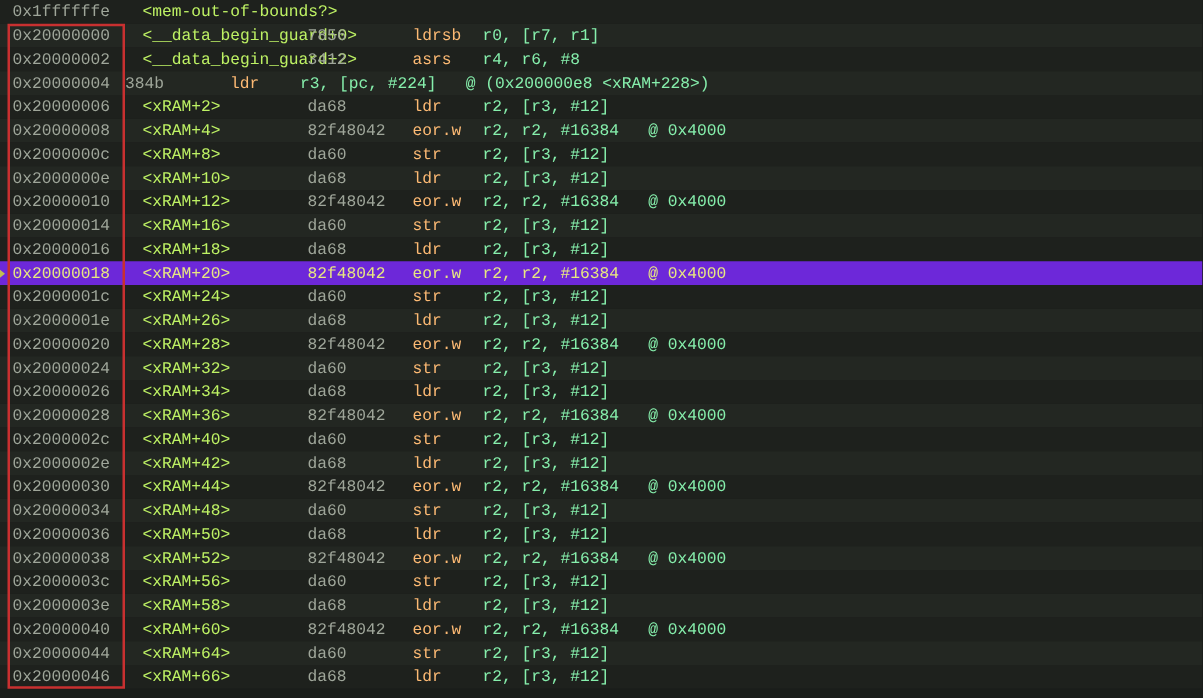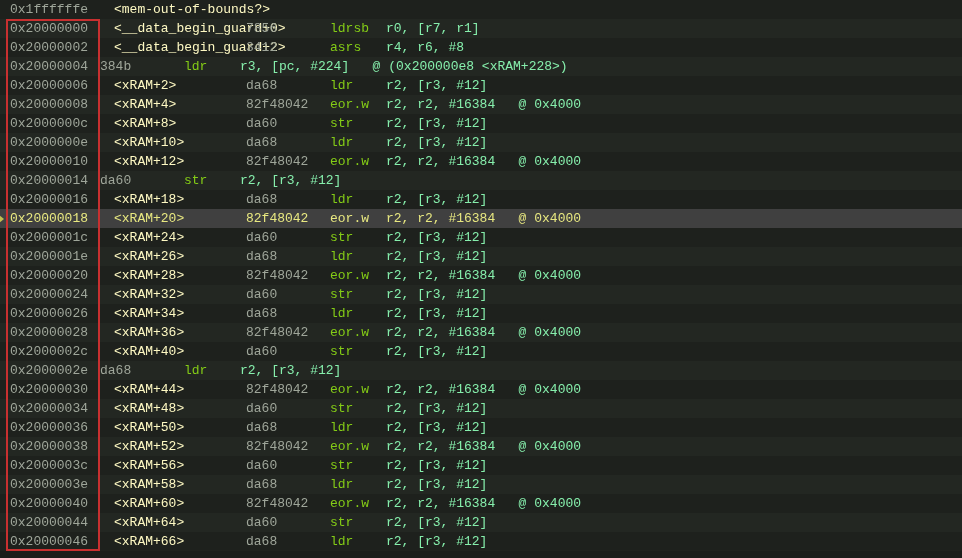--- a/index.html
+++ b/index.html
@@ -16,48 +16,48 @@
   }
   .row {
     display: flex;
     height: 19px;
     line-height: 19px;
     white-space: pre;
     position: relative;
   }
   .row.odd { background: #232722; }
   .row.even { background: #1e211d; }
-  .row.highlighted { background: #404040; color: #d0d088; }
+  .row.highlighted { background: #6d28d9; color: #d0d088; }
   .row.highlighted .addr,
   .row.highlighted .sym,
   .row.highlighted .opcode,
   .row.highlighted .mnem,
   .row.highlighted .args { color: #e8e880; }
   .addr {
     display: inline-block;
     width: 100px;
     padding-left: 10px;
     color: #9fa69a;
   }
   .sym {
     display: inline-block;
     width: 246px;
     padding-left: 114px;
     margin-left: -100px;
-    color: #fef9c3;
+    color: #bef264;
   }
   .opcode {
     display: inline-block;
     width: 84px;
     color: #9fa69a;
   }
   .mnem {
     display: inline-block;
     width: 56px;
-    color: #84cc16;
+    color: #fdba74;
   }
   .args {
     display: inline-block;
     color: #86efac;
   }
   .gutter {
     position: absolute;
     left: 0;
     width: 6px;
     height: 100%;
@@ -88,31 +88,31 @@
 <div class="disasm-view" id="view">
     <div class="row even"><span class="addr">0x1ffffffe</span><span class="sym">&lt;mem-out-of-bounds?&gt;</span><span class="opcode"></span><span class="mnem"></span><span class="args"></span></div>
     <div class="row odd"><span class="addr">0x20000000</span><span class="sym">&lt;__data_begin_guard+0&gt;</span><span class="opcode">7856</span><span class="mnem">ldrsb</span><span class="args">r0, [r7, r1]</span></div>
     <div class="row even"><span class="addr">0x20000002</span><span class="sym">&lt;__data_begin_guard+2&gt;</span><span class="opcode">3412</span><span class="mnem">asrs</span><span class="args">r4, r6, #8</span></div>
     <div class="row odd"><span class="addr">0x20000004</span><span class="opcode">384b</span><span class="mnem">ldr</span><span class="args">r3, [pc, #224]   @ (0x200000e8 &lt;xRAM+228&gt;)</span></div>
     <div class="row even"><span class="addr">0x20000006</span><span class="sym">&lt;xRAM+2&gt;</span><span class="opcode">da68</span><span class="mnem">ldr</span><span class="args">r2, [r3, #12]</span></div>
     <div class="row odd"><span class="addr">0x20000008</span><span class="sym">&lt;xRAM+4&gt;</span><span class="opcode">82f48042</span><span class="mnem">eor.w</span><span class="args">r2, r2, #16384   @ 0x4000</span></div>
     <div class="row even"><span class="addr">0x2000000c</span><span class="sym">&lt;xRAM+8&gt;</span><span class="opcode">da60</span><span class="mnem">str</span><span class="args">r2, [r3, #12]</span></div>
     <div class="row odd"><span class="addr">0x2000000e</span><span class="sym">&lt;xRAM+10&gt;</span><span class="opcode">da68</span><span class="mnem">ldr</span><span class="args">r2, [r3, #12]</span></div>
     <div class="row even"><span class="addr">0x20000010</span><span class="sym">&lt;xRAM+12&gt;</span><span class="opcode">82f48042</span><span class="mnem">eor.w</span><span class="args">r2, r2, #16384   @ 0x4000</span></div>
-    <div class="row odd"><span class="addr">0x20000014</span><span class="opcode">da60</span><span class="mnem">str</span><span class="args">r2, [r3, #12]</span></div>
+    <div class="row odd"><span class="addr">0x20000014</span><span class="sym">&lt;xRAM+16&gt;</span><span class="opcode">da60</span><span class="mnem">str</span><span class="args">r2, [r3, #12]</span></div>
     <div class="row even"><span class="addr">0x20000016</span><span class="sym">&lt;xRAM+18&gt;</span><span class="opcode">da68</span><span class="mnem">ldr</span><span class="args">r2, [r3, #12]</span></div>
     <div class="row odd highlighted"><span class="gutter"><span class="pc-arrow"></span></span><span class="addr">0x20000018</span><span class="sym">&lt;xRAM+20&gt;</span><span class="opcode">82f48042</span><span class="mnem">eor.w</span><span class="args">r2, r2, #16384   @ 0x4000</span></div>
     <div class="row even"><span class="addr">0x2000001c</span><span class="sym">&lt;xRAM+24&gt;</span><span class="opcode">da60</span><span class="mnem">str</span><span class="args">r2, [r3, #12]</span></div>
     <div class="row odd"><span class="addr">0x2000001e</span><span class="sym">&lt;xRAM+26&gt;</span><span class="opcode">da68</span><span class="mnem">ldr</span><span class="args">r2, [r3, #12]</span></div>
     <div class="row even"><span class="addr">0x20000020</span><span class="sym">&lt;xRAM+28&gt;</span><span class="opcode">82f48042</span><span class="mnem">eor.w</span><span class="args">r2, r2, #16384   @ 0x4000</span></div>
     <div class="row odd"><span class="addr">0x20000024</span><span class="sym">&lt;xRAM+32&gt;</span><span class="opcode">da60</span><span class="mnem">str</span><span class="args">r2, [r3, #12]</span></div>
     <div class="row even"><span class="addr">0x20000026</span><span class="sym">&lt;xRAM+34&gt;</span><span class="opcode">da68</span><span class="mnem">ldr</span><span class="args">r2, [r3, #12]</span></div>
     <div class="row odd"><span class="addr">0x20000028</span><span class="sym">&lt;xRAM+36&gt;</span><span class="opcode">82f48042</span><span class="mnem">eor.w</span><span class="args">r2, r2, #16384   @ 0x4000</span></div>
     <div class="row even"><span class="addr">0x2000002c</span><span class="sym">&lt;xRAM+40&gt;</span><span class="opcode">da60</span><span class="mnem">str</span><span class="args">r2, [r3, #12]</span></div>
-    <div class="row odd"><span class="addr">0x2000002e</span><span class="opcode">da68</span><span class="mnem">ldr</span><span class="args">r2, [r3, #12]</span></div>
+    <div class="row odd"><span class="addr">0x2000002e</span><span class="sym">&lt;xRAM+42&gt;</span><span class="opcode">da68</span><span class="mnem">ldr</span><span class="args">r2, [r3, #12]</span></div>
     <div class="row even"><span class="addr">0x20000030</span><span class="sym">&lt;xRAM+44&gt;</span><span class="opcode">82f48042</span><span class="mnem">eor.w</span><span class="args">r2, r2, #16384   @ 0x4000</span></div>
     <div class="row odd"><span class="addr">0x20000034</span><span class="sym">&lt;xRAM+48&gt;</span><span class="opcode">da60</span><span class="mnem">str</span><span class="args">r2, [r3, #12]</span></div>
     <div class="row even"><span class="addr">0x20000036</span><span class="sym">&lt;xRAM+50&gt;</span><span class="opcode">da68</span><span class="mnem">ldr</span><span class="args">r2, [r3, #12]</span></div>
     <div class="row odd"><span class="addr">0x20000038</span><span class="sym">&lt;xRAM+52&gt;</span><span class="opcode">82f48042</span><span class="mnem">eor.w</span><span class="args">r2, r2, #16384   @ 0x4000</span></div>
     <div class="row even"><span class="addr">0x2000003c</span><span class="sym">&lt;xRAM+56&gt;</span><span class="opcode">da60</span><span class="mnem">str</span><span class="args">r2, [r3, #12]</span></div>
     <div class="row odd"><span class="addr">0x2000003e</span><span class="sym">&lt;xRAM+58&gt;</span><span class="opcode">da68</span><span class="mnem">ldr</span><span class="args">r2, [r3, #12]</span></div>
     <div class="row even"><span class="addr">0x20000040</span><span class="sym">&lt;xRAM+60&gt;</span><span class="opcode">82f48042</span><span class="mnem">eor.w</span><span class="args">r2, r2, #16384   @ 0x4000</span></div>
     <div class="row odd"><span class="addr">0x20000044</span><span class="sym">&lt;xRAM+64&gt;</span><span class="opcode">da60</span><span class="mnem">str</span><span class="args">r2, [r3, #12]</span></div>
     <div class="row even"><span class="addr">0x20000046</span><span class="sym">&lt;xRAM+66&gt;</span><span class="opcode">da68</span><span class="mnem">ldr</span><span class="args">r2, [r3, #12]</span></div>
   </div>

